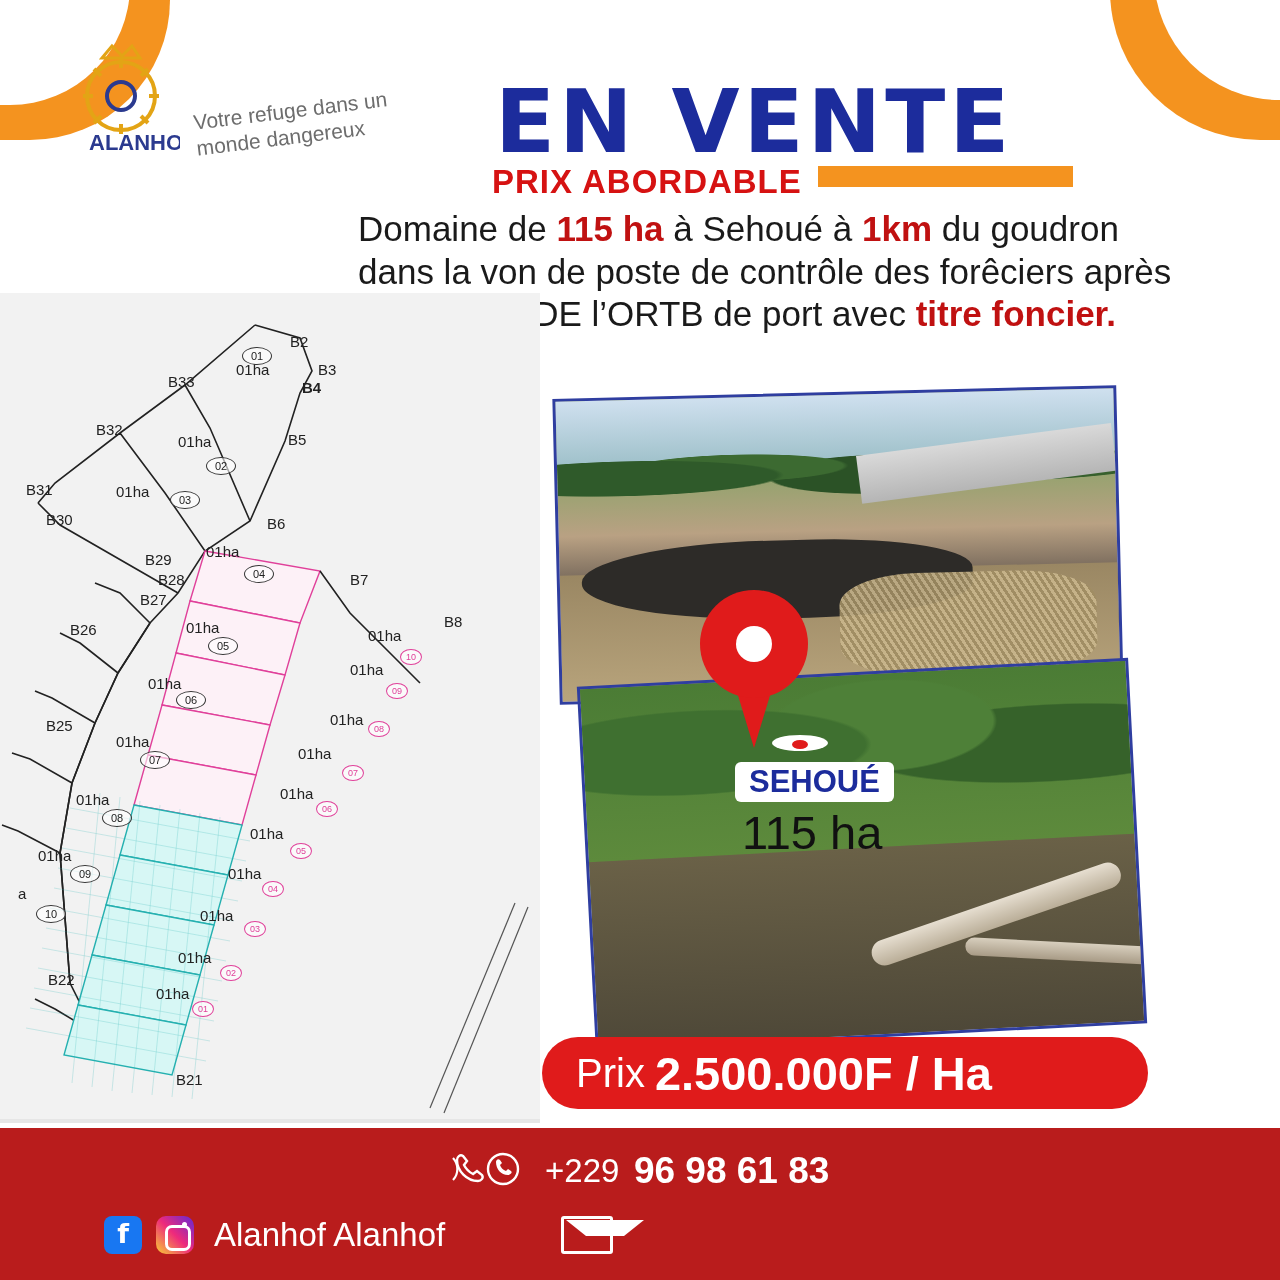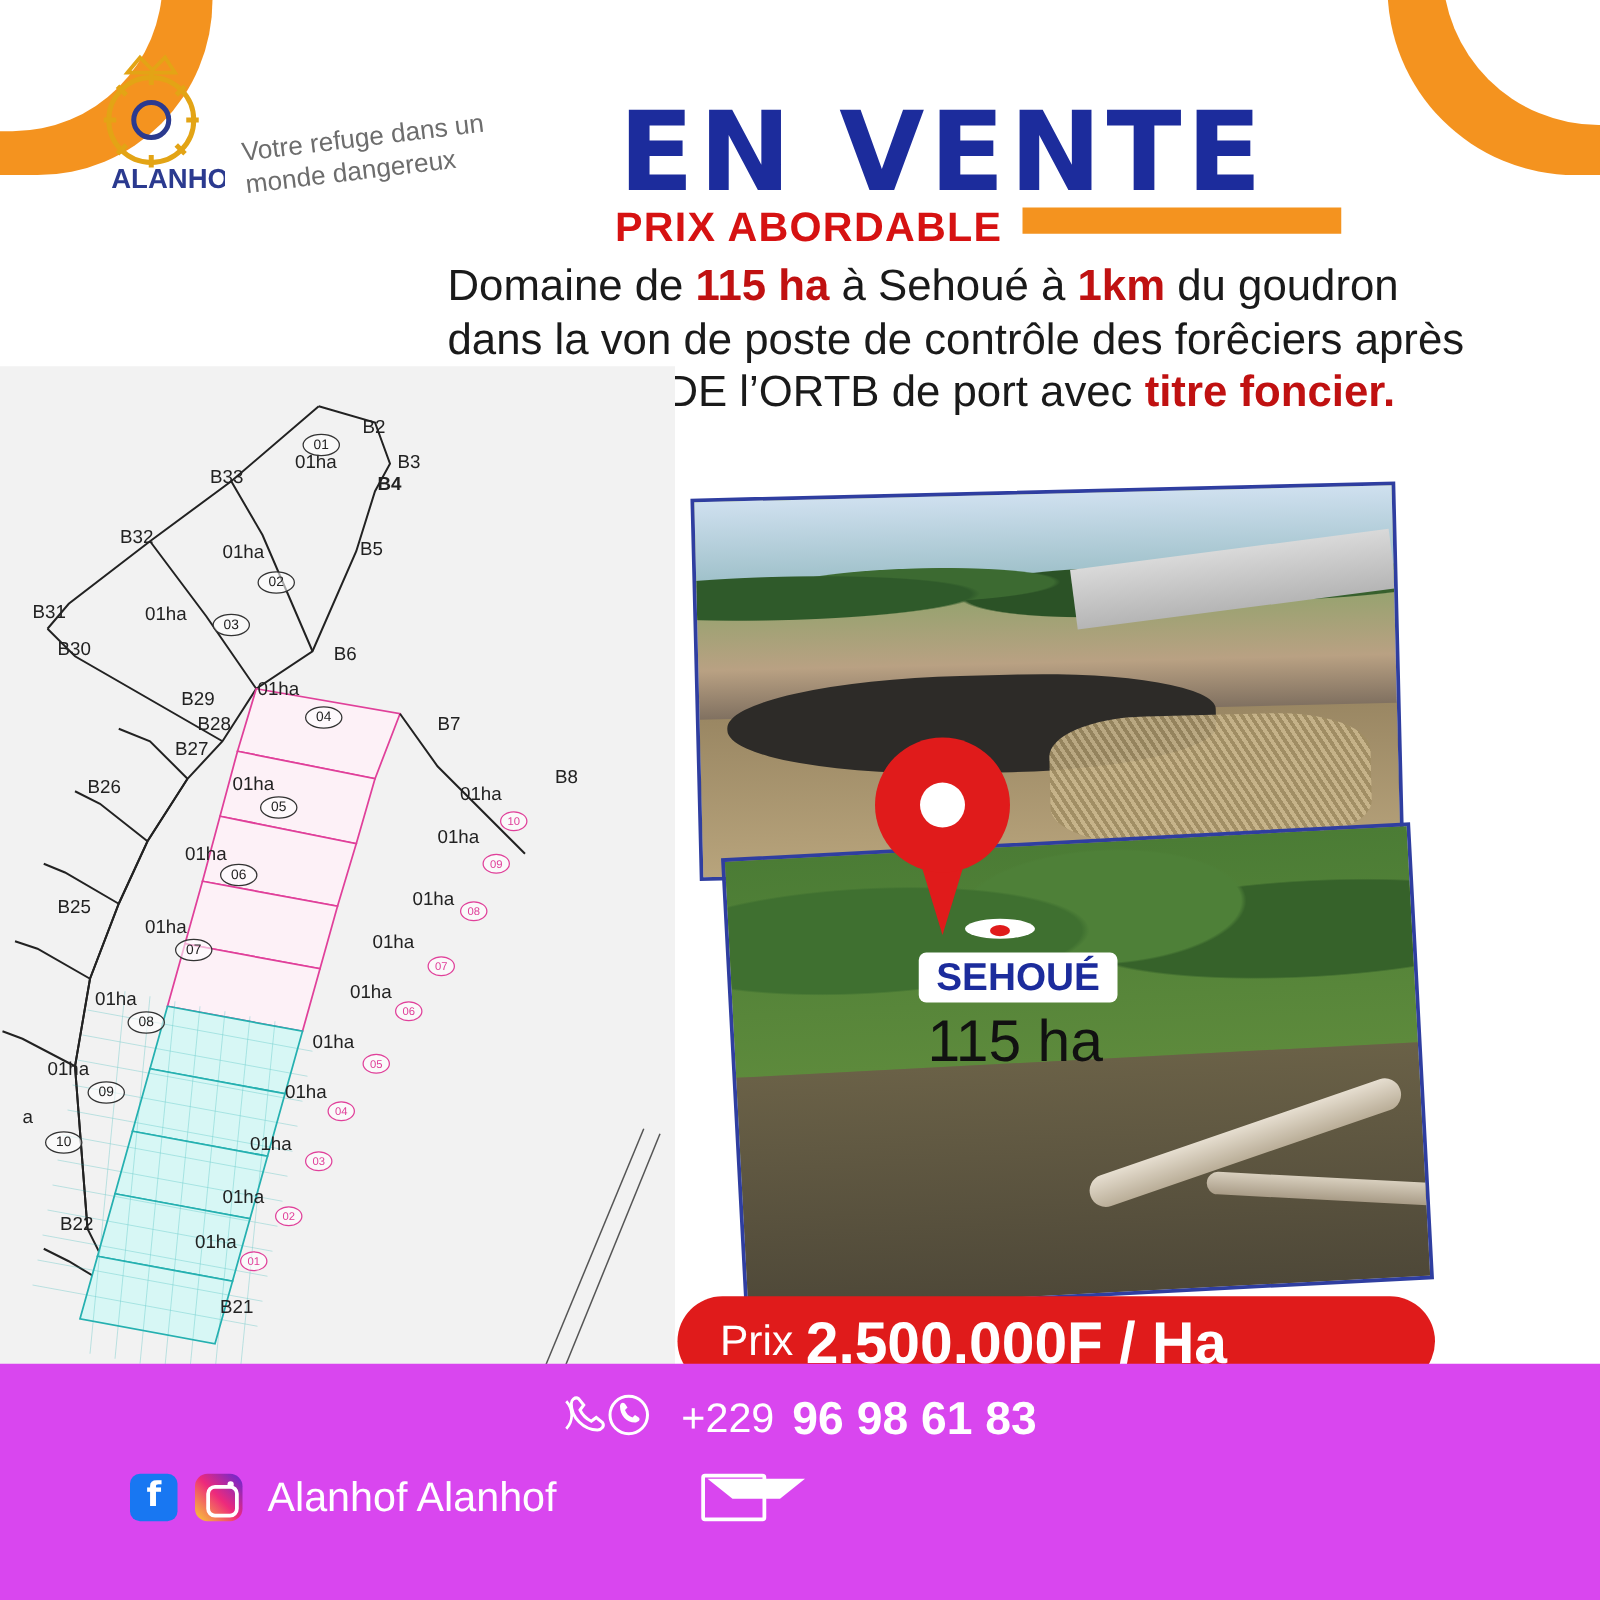--- a/index.html
+++ b/index.html
@@ -135,26 +135,26 @@
     position:absolute;left:742px;top:805px;font-size:47px;color:#111;
     font-family:"Liberation Sans",sans-serif;
   }
 
   
   .price{
     position:absolute;left:542px;top:1037px;width:606px;height:72px;
     background:#e01b1b;border-radius:36px;color:#fff;
     display:flex;align-items:center;
   }
-  .price .lbl{font-size:34px;margin-left:34px;}
+  .price .lbl{font-size:40px;margin-left:34px;}
   .price .val{font-size:47px;font-weight:bold;margin-left:10px;}
 
   
   .footer{
-    position:absolute;left:0;bottom:0;width:1280px;height:189px;background:#d946ef;
+    position:absolute;left:0;bottom:0;width:1280px;height:152px;background:#b91c1c;
   }
   .footer-row1{position:absolute;left:0;top:22px;width:100%;text-align:center;}
   .phone-icons{display:inline-block;vertical-align:middle;margin-right:14px;}
   .phone-pre{font-size:33px;color:#ffffff;vertical-align:middle;}
   .phone-num{font-size:37px;color:#ffffff;font-weight:bold;vertical-align:middle;margin-left:10px;}
   .footer-row2{position:absolute;left:0;top:88px;width:100%;display:flex;align-items:center;}
   .fb{width:38px;height:38px;border-radius:8px;background:#1877f2;color:#fff;font-weight:bold;
       font-size:27px;text-align:center;line-height:36px;margin-left:104px;font-family:"DejaVu Sans",sans-serif;}
   .ig{width:38px;height:38px;border-radius:10px;margin-left:14px;
       background:linear-gradient(45deg,#f9ce34,#ee2a7b,#6228d7);position:relative;}
@@ -250,21 +250,21 @@
       <path d="M320 278 L350 320 L420 390" stroke="#222" stroke-width="1.6" fill="none"></path>
     </svg>
 
     <div class="map-label" style="left:290px;top:40px;">B2</div>
     <div class="map-label" style="left:318px;top:68px;">B3</div>
     <div class="map-label" style="left:302px;top:86px;font-weight:bold;">B4</div>
     <div class="map-label" style="left:288px;top:138px;">B5</div>
     <div class="map-label" style="left:246px;top:222px;margin-left:21px;">B6</div>
     <div class="map-label" style="left:350px;top:278px;">B7</div>
     <div class="map-label" style="left:444px;top:320px;">B8</div>
-    <div class="map-label" style="left:176px;top:744px;">B21</div>
+    <div class="map-label" style="left:176px;top:778px;">B21</div>
     <div class="map-label" style="left:48px;top:678px;">B22</div>
     <div class="map-label" style="left:46px;top:424px;">B25</div>
     <div class="map-label" style="left:70px;top:328px;">B26</div>
     <div class="map-label" style="left:140px;top:298px;">B27</div>
     <div class="map-label" style="left:158px;top:278px;">B28</div>
     <div class="map-label" style="left:145px;top:258px;">B29</div>
     <div class="map-label" style="left:46px;top:218px;">B30</div>
     <div class="map-label" style="left:26px;top:188px;">B31</div>
     <div class="map-label" style="left:96px;top:128px;">B32</div>
     <div class="map-label" style="left:168px;top:80px;">B33</div>

